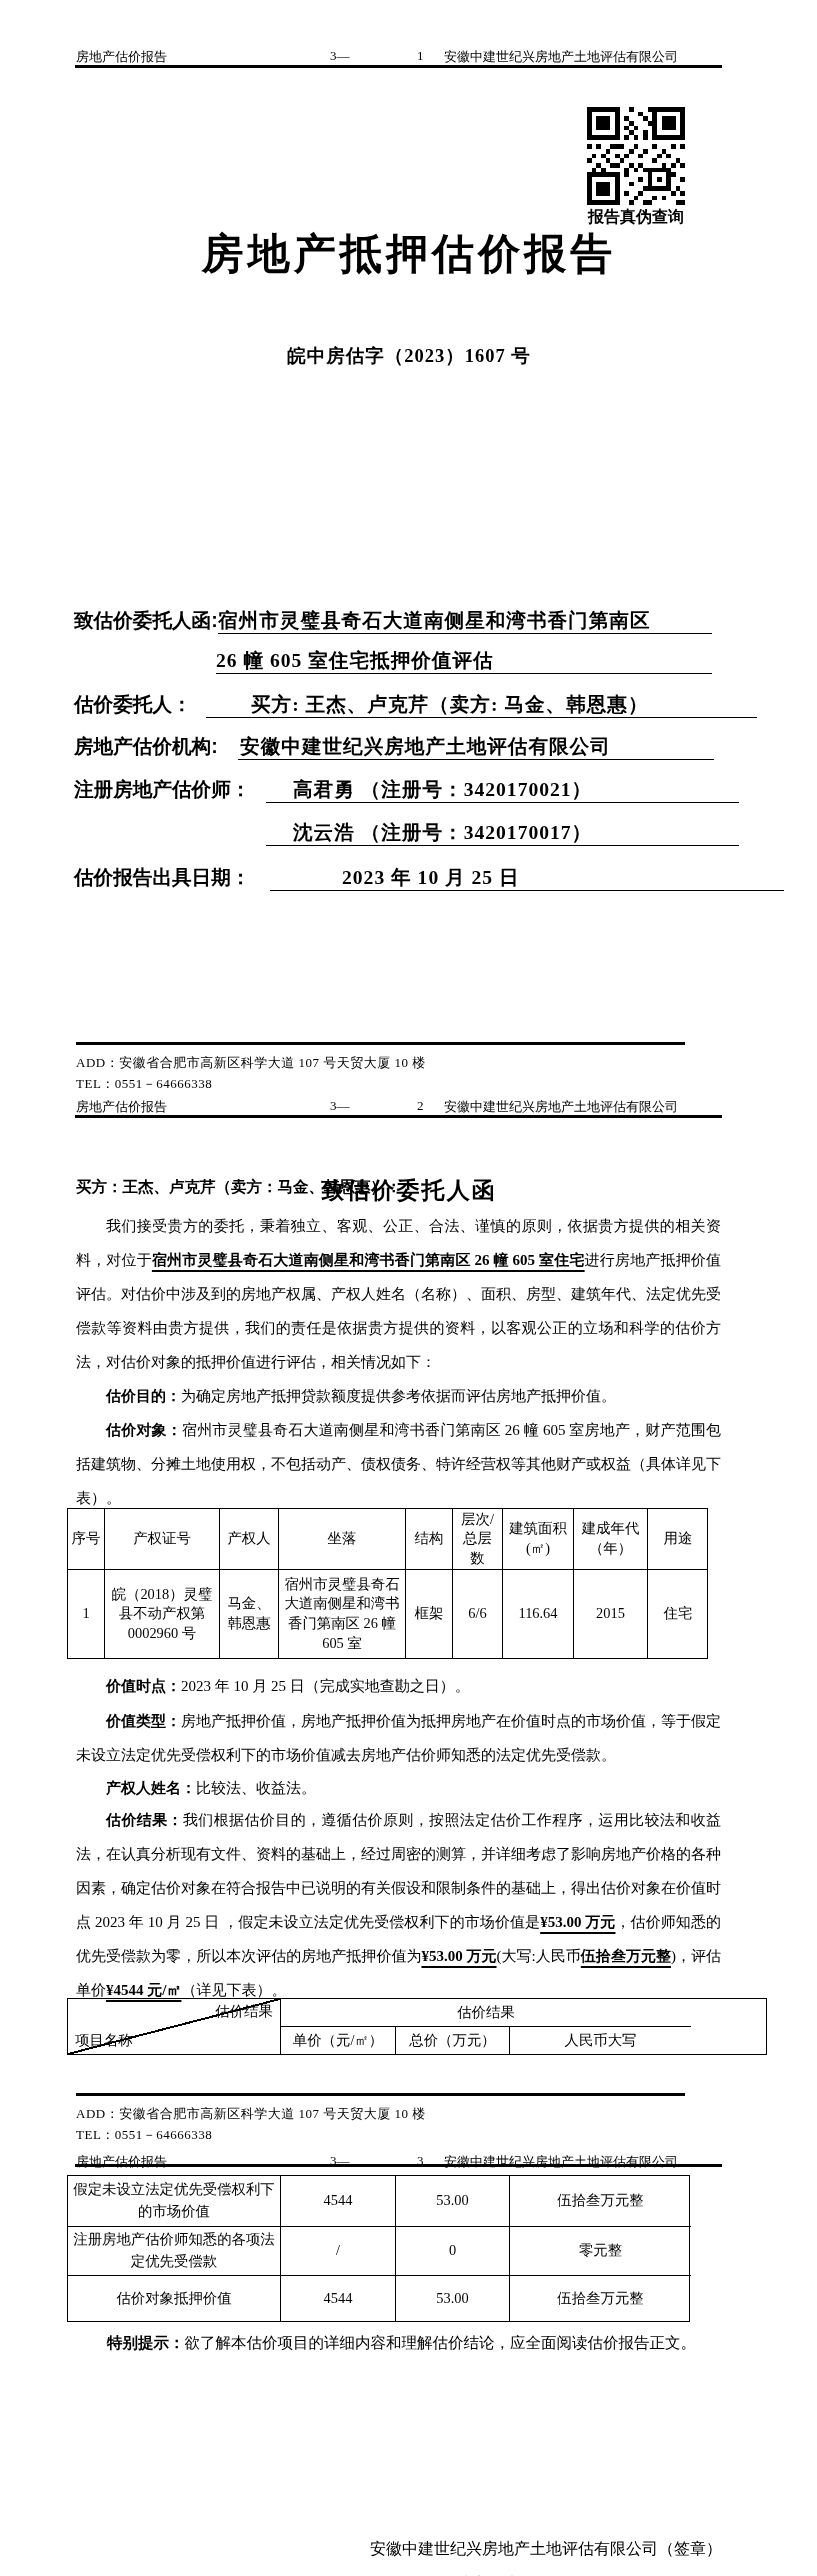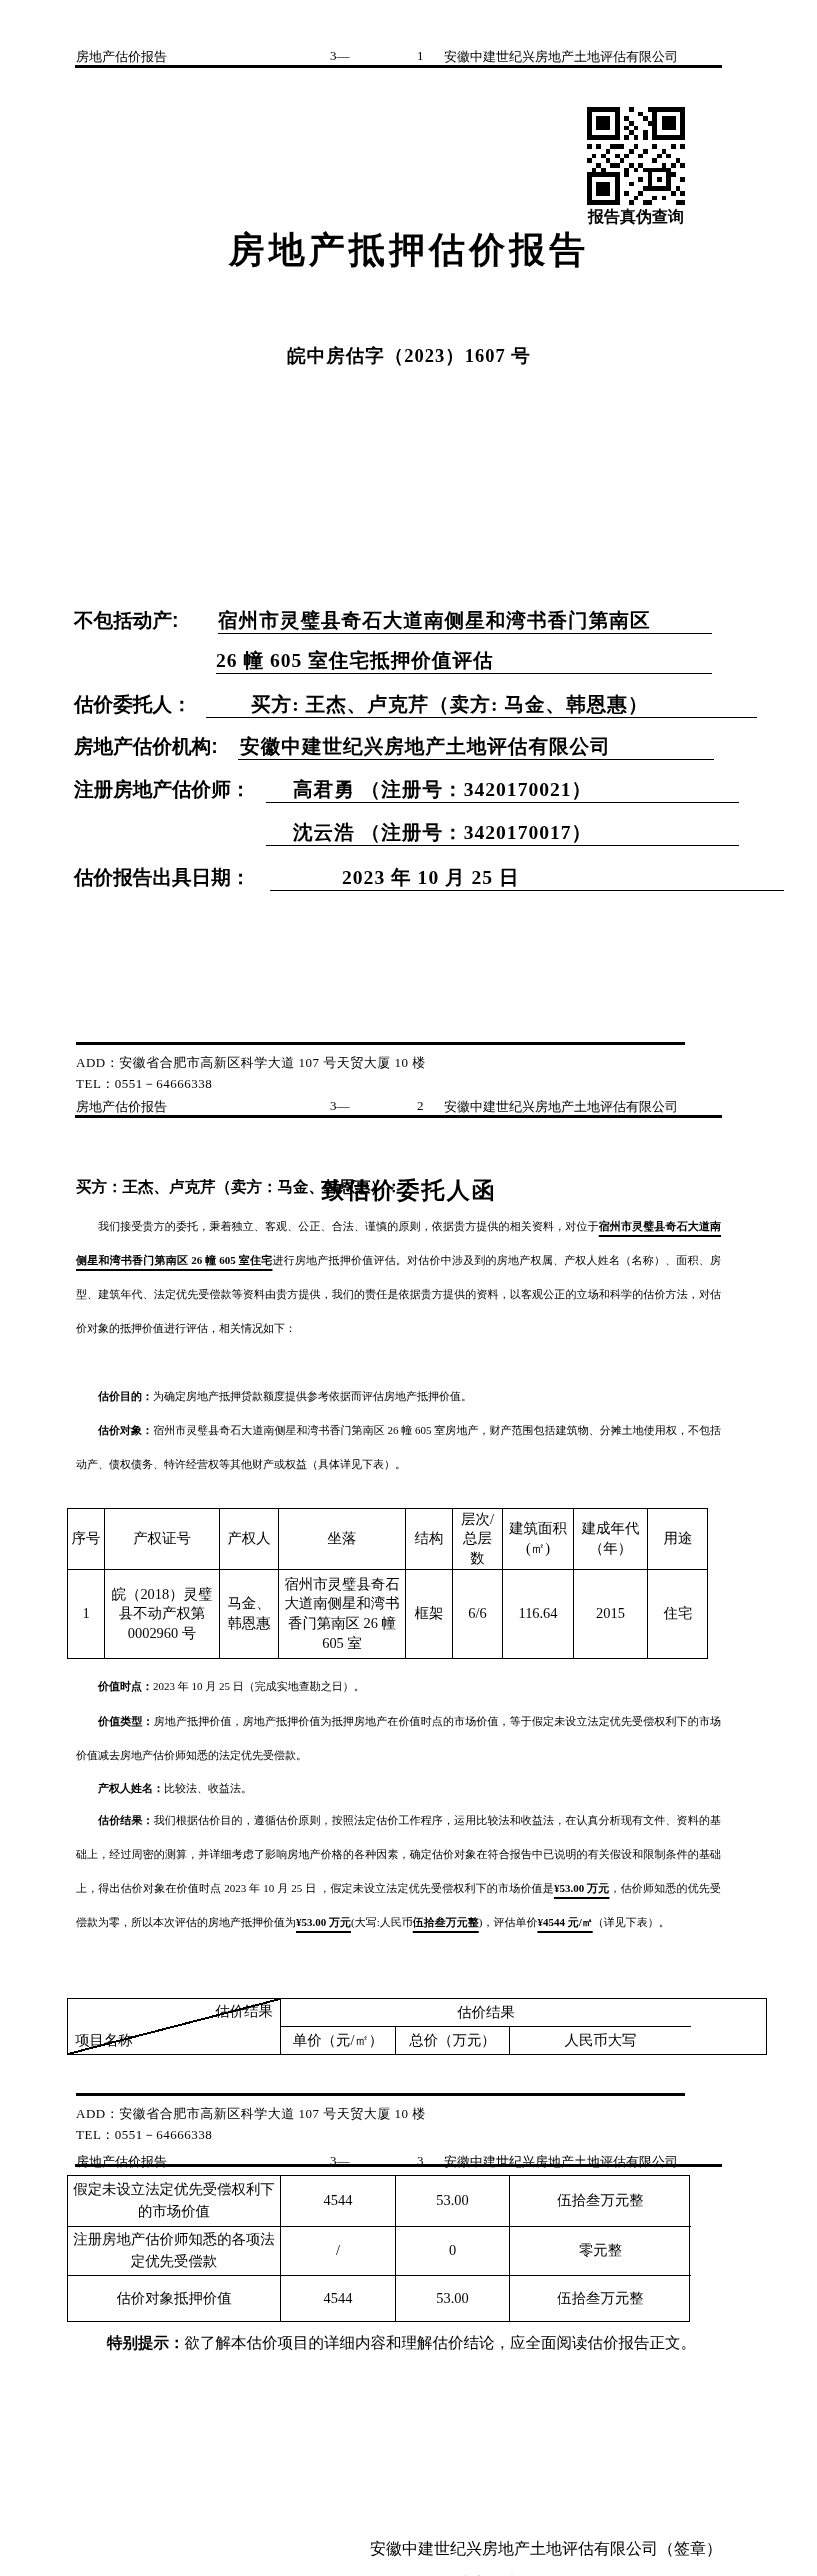--- a/index.html
+++ b/index.html
@@ -5,21 +5,21 @@
   html,body{margin:0;padding:0;background:#e8e8e8;}
   #doc{position:relative;width:818px;height:3235px;background:#ffffff;color:#000;
        font-family:"Liberation Serif",serif;overflow:hidden;}
   .abs{position:absolute;}
   .b{font-weight:bold;}
   .rule{position:absolute;background:#000;}
   .hdrtxt{font-size:13px;white-space:nowrap;}
   .fttxt{font-size:13px;white-space:nowrap;letter-spacing:0.5px;}
   .cover-label{font-size:19.6px;font-family:"Liberation Sans",sans-serif;font-weight:bold;white-space:nowrap;line-height:25px;height:25px;}
   .cover-val{font-size:19.6px;font-weight:bold;letter-spacing:1px;white-space:nowrap;line-height:25px;height:25px;border-bottom:1.5px solid #000;}
-  .para{font-size:11px;line-height:34px;text-align:justify;text-indent:2em;width:645px;left:76px;}
+  .para{font-size:15px;line-height:34px;text-align:justify;text-indent:2em;width:645px;left:76px;}
   .plabel{font-family:"Liberation Sans",sans-serif;font-weight:bold;}
   .uv{font-weight:bold;text-decoration:underline;text-decoration-thickness:1.5px;text-underline-offset:4.6px;}
   .grid{position:absolute;display:grid;border:1.5px solid #000;box-sizing:border-box;}
   .cell{display:flex;align-items:center;justify-content:center;text-align:center;
         font-size:14.4px;line-height:19.6px;padding:1px 3.1px;box-sizing:border-box;}
   .bl{border-left:1px solid #000;}
   .bt{border-top:1px solid #000;}
   .diag{position:relative;background:
      linear-gradient(to bottom right,transparent calc(50% - 1px),#000 calc(50% - 1px),#000 calc(50% + 1px),transparent calc(50% + 1px));}
   .qrsvg{display:block;}
@@ -36,24 +36,24 @@
   <div class="rule" style="left:75px;top:65px;width:647px;height:2.6px;"></div>
 
   <div class="abs" style="left:587px;top:107px;width:98px;height:98px;">
     <svg class="qrsvg" width="98" height="98" viewBox="0 0 21 21" shape-rendering="crispEdges" xmlns="http://www.w3.org/2000/svg">
       <path fill="#000" fill-rule="evenodd" d="M0 0h7v7H0z M1 1h5v5H1z M2 2h3v3H2z M14 0h7v7h-7z M15 1h5v5h-5z M16 2h3v3h-3z M0 14h7v7H0z M1 15h5v5H1z M2 16h3v3H2z M13 13h5v5h-5z M14 14h3v3h-3z M15 15h1v1h-1z"></path>
       <path fill="#000" d="M9 0h1v1H9z M13 0h1v1h-1z M11 1h1v1h-1z M8 2h1v1H8z M12 2h1v1h-1z M9 3h1v1H9z M13 3h1v1h-1z M8 4h1v1H8z M10 4h1v1h-1z M9 5h1v1H9z M12 5h1v1h-1z M8 6h1v1H8z M10 6h1v1h-1z M12 6h1v1h-1z M6 8h1v1H6z M6 10h1v1H6z M6 12h1v1H6z M0 8h1v1H0z M2 8h1v1H2z M5 8h1v1H5z M4 9h1v1H4z M1 10h1v1H1z M3 10h1v1H3z M0 11h1v1H0z M4 11h1v1H4z M2 12h1v1H2z M5 12h1v1H5z M1 13h1v1H1z M3 13h1v1H3z M7 8h1v1H7z M10 8h1v1h-1z M9 9h1v1H9z M12 9h1v1h-1z M8 10h1v1H8z M11 10h1v1h-1z M7 11h1v1H7z M9 12h1v1H9z M11 12h1v1h-1z M8 13h1v1H8z M10 13h1v1h-1z M12 13h1v1h-1z M14 8h1v1h-1z M18 8h1v1h-1z M20 8h1v1h-1z M16 9h1v1h-1z M15 10h1v1h-1z M17 10h1v1h-1z M14 11h1v1h-1z M19 11h1v1h-1z M16 12h1v1h-1z M18 12h1v1h-1z M20 12h1v1h-1z M8 14h1v1H8z M11 15h1v1h-1z M9 16h1v1H9z M12 17h1v1h-1z M8 18h1v1H8z M11 18h1v1h-1z M10 19h1v1h-1z M9 20h1v1H9z M12 20h1v1h-1z M18 14h1v1h-1z M20 15h1v1h-1z M19 17h1v1h-1z M18 18h1v1h-1z M20 18h1v1h-1z M14 19h1v1h-1z M16 19h1v1h-1z M13 20h1v1h-1z M19 20h1v1h-1z M20 20h1v1h-1z"></path>
     </svg>
   </div>
   <div class="abs b" style="left:582px;top:207px;width:108px;text-align:center;font-size:16px;">报告真伪查询</div>
 
-  <div class="abs b" style="left:0;top:226px;width:818px;text-align:center;font-size:36px;letter-spacing:4.1px;">房地产抵押估价报告</div>
+  <div class="abs b" style="left:0;top:226px;width:818px;text-align:center;font-size:42px;letter-spacing:4.1px;">房地产抵押估价报告</div>
   <div class="abs b" style="left:0;top:343px;width:818px;text-align:center;font-size:18.5px;letter-spacing:1px;">皖中房估字（2023）1607 号</div>
 
-  <div class="abs cover-label" style="left:74px;top:608px;">不包括动产:</div>
+  <div class="abs cover-label" style="left:74px;top:608px;">致估价委托人函:</div>
   <div class="abs cover-val" style="left:218px;top:608px;width:494px;">宿州市灵璧县奇石大道南侧星和湾书香门第南区</div>
   <div class="abs cover-val" style="left:216px;top:648px;width:496px;">26 幢 605 室住宅抵押价值评估</div>
 
   <div class="abs cover-label" style="left:74px;top:692px;">估价委托人：</div>
   <div class="abs cover-val" style="left:206px;top:692px;width:506px;padding-left:45px;">买方: 王杰、卢克芹（卖方: 马金、韩恩惠）</div>
 
   <div class="abs cover-label" style="left:74px;top:734px;">房地产估价机构:</div>
   <div class="abs cover-val" style="left:238px;top:734px;width:474px;padding-left:2.1px;">安徽中建世纪兴房地产土地评估有限公司</div>
 
   <div class="abs cover-label" style="left:74px;top:777px;">注册房地产估价师：</div>

